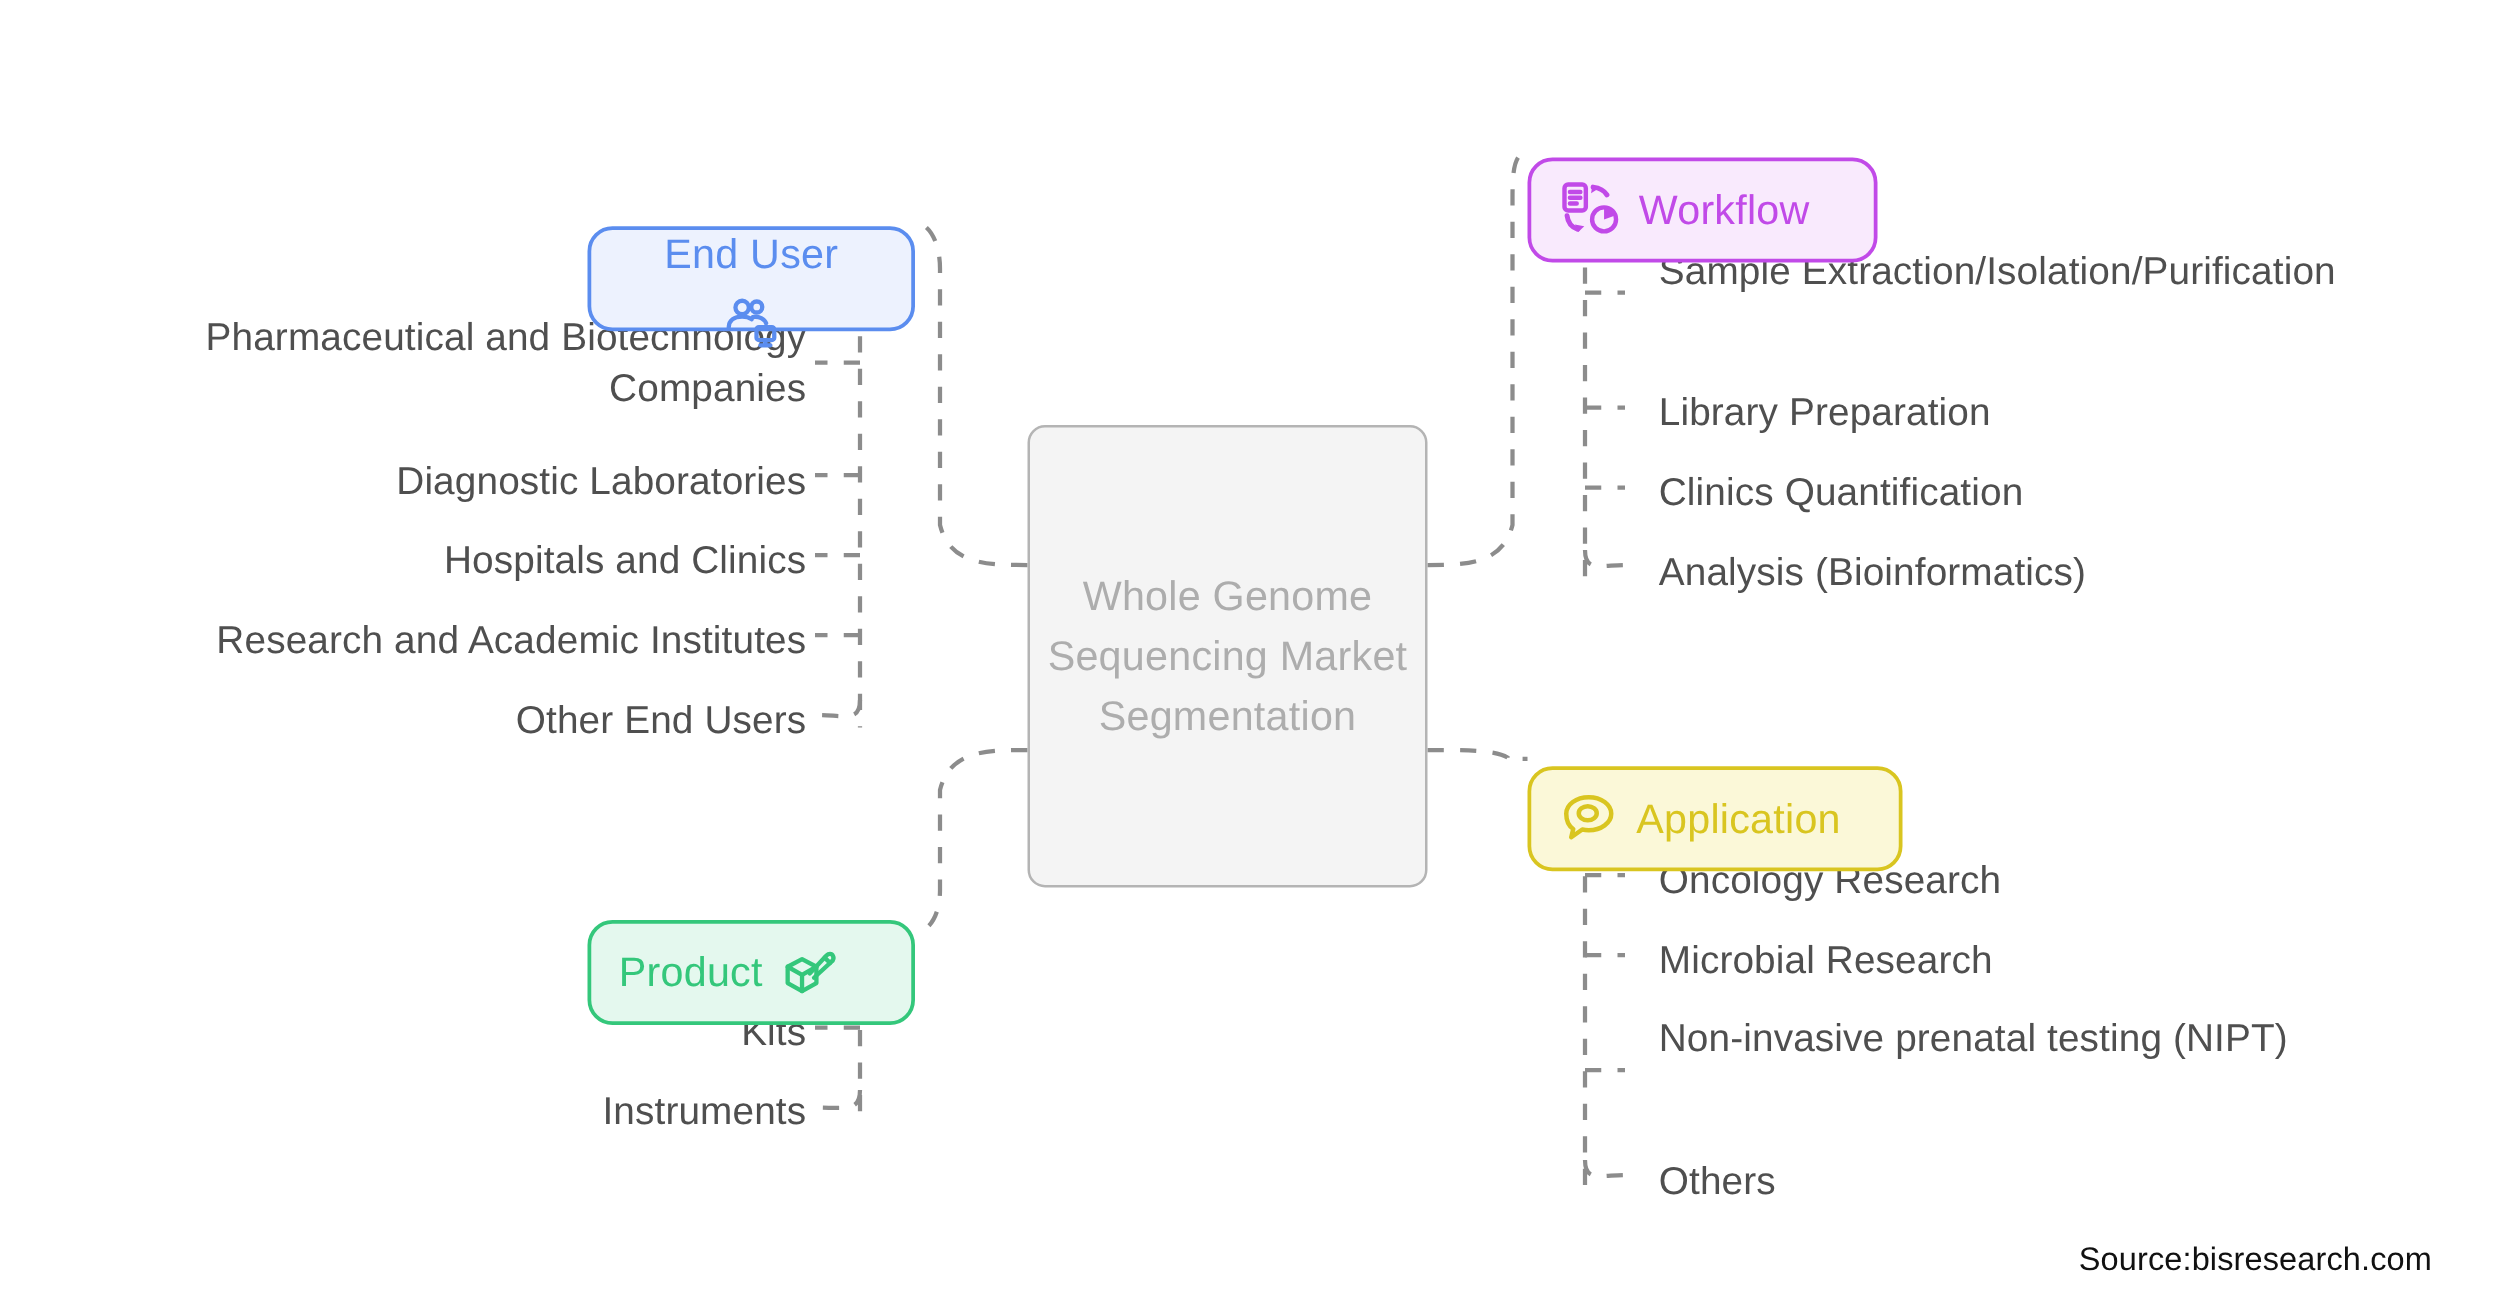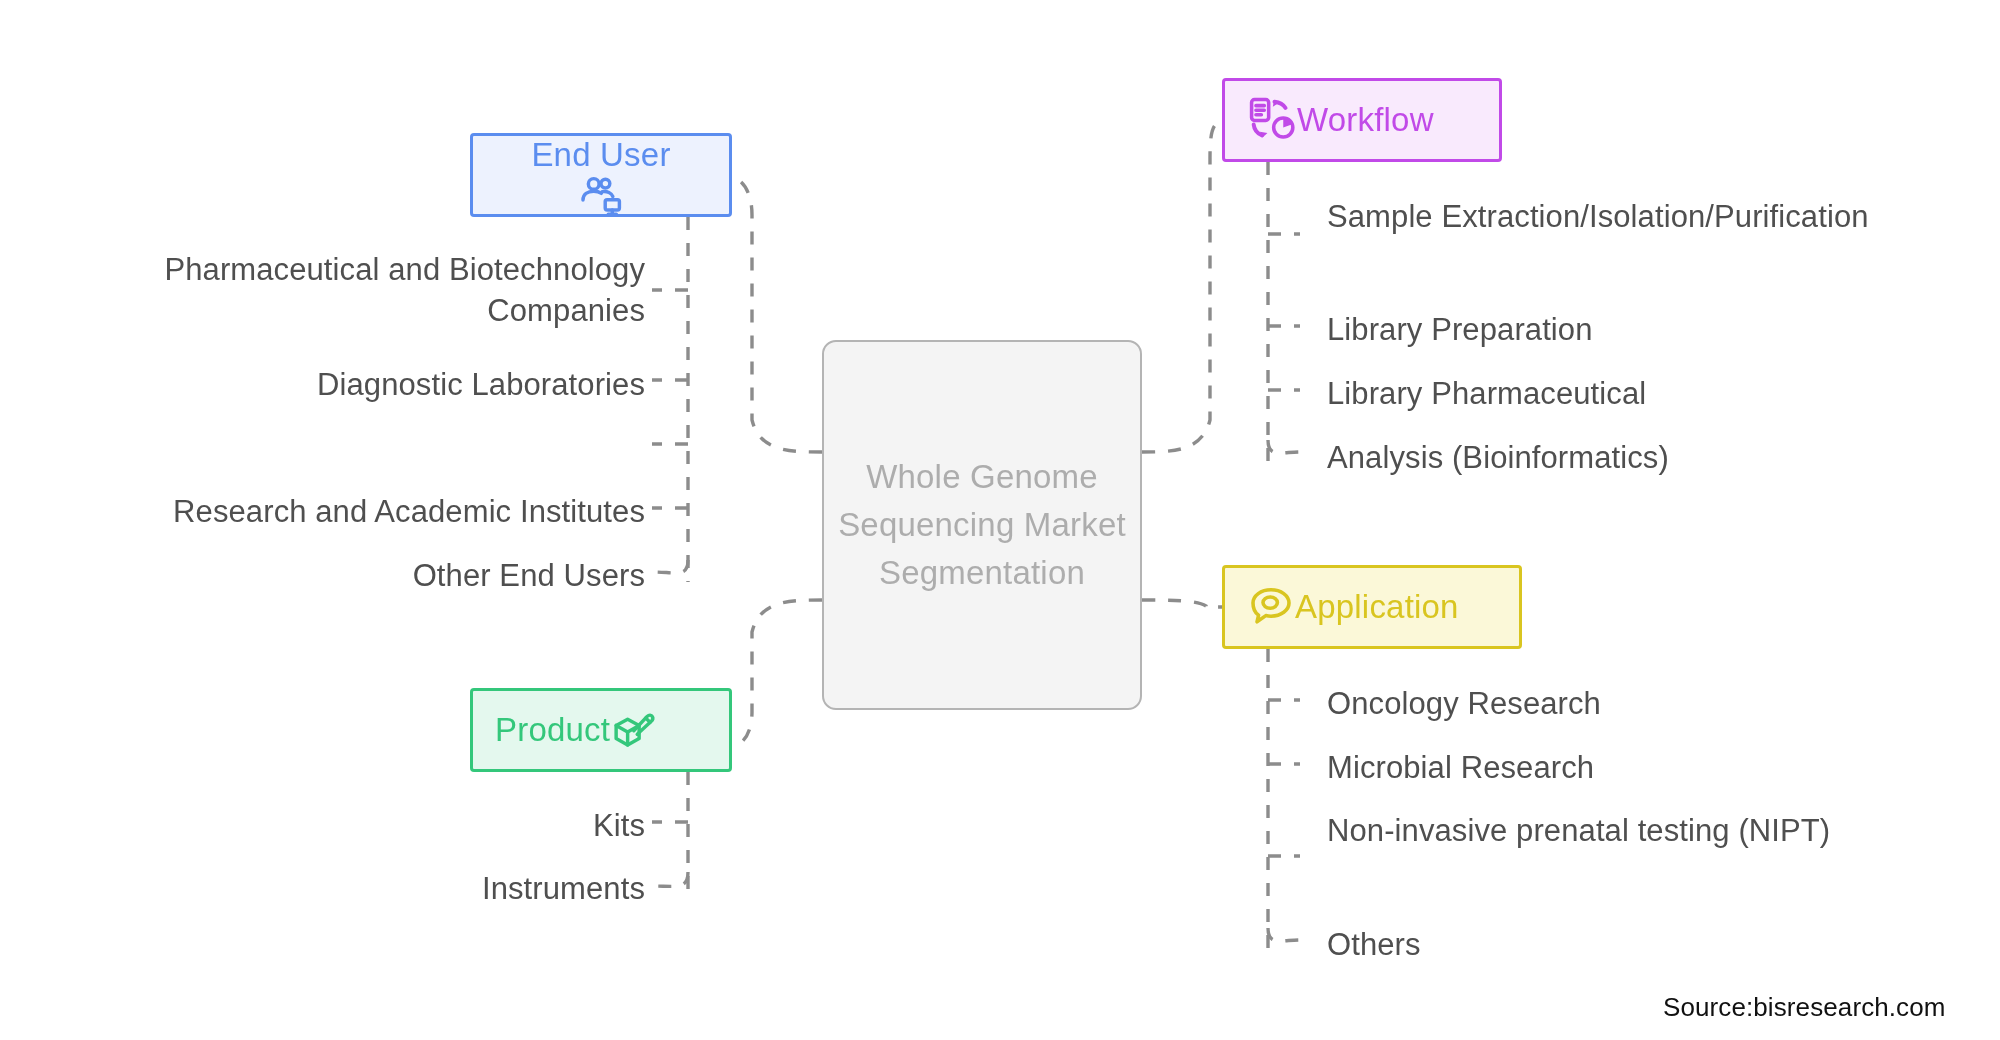--- a/index.html
+++ b/index.html
@@ -49,30 +49,32 @@
     font-size: 33px;
     line-height: 1.46;
     letter-spacing: .2px;
     z-index: 3;
   }
 
   
   .branch {
     position: absolute;
     box-sizing: border-box;
-    border-radius: 4px;
+    border-radius: 20px;
     border-width: 3px;
     border-style: solid;
     display: flex;
     align-items: center;
+    gap: 14px;
     padding: 0 22px;
     font-size: 33px;
     letter-spacing: .2px;
     white-space: nowrap;
     z-index: 3;
+    margin-top: 48px;
   }
   .branch .ico {
     display: inline-flex;
     align-items: center;
     justify-content: center;
     flex: 0 0 auto;
   }
 
   #node-enduser   { left: 470px;  top: 133px; width: 262px; height: 84px;
                     background:#edf2fe; border-color:#5b8def; color:#5b8def;flex-direction:column; }
@@ -191,20 +193,21 @@
         <path d="M2.6 13.6c0-3.1 2.5-4.6 5.6-4.6 1.6 0 3 .4 4 1.1"></path>
         <path d="M12.6 9.2c2.6-.5 5 .8 5.6 2.6"></path>
         <rect x="14.2" y="13.4" width="7.4" height="5.4" rx="1"></rect>
         <path d="M17.9 18.8v2.2M15.8 21h4.2"></path>
       </svg>
     </span>
   </div>
 
   <div class="leaf right-col eu-leaf" id="eu-0">Pharmaceutical and Biotechnology Companies</div>
   <div class="leaf right-col eu-leaf" id="eu-1">Diagnostic Laboratories</div>
+  <div class="leaf right-col eu-leaf" id="eu-2">Hospitals and Clinics</div>
   <div class="leaf right-col eu-leaf" id="eu-3">Research and Academic Institutes</div>
   <div class="leaf right-col eu-leaf" id="eu-4">Other End Users</div>
 
   <div class="branch" id="node-product">
     <span class="lbl">Product</span>
     <span class="ico">
       <svg width="46" height="46" viewBox="0 0 24 24" fill="none" stroke="#34c77b" stroke-width="1.8" stroke-linecap="round" stroke-linejoin="round">
         <path d="M3.2 9.6 L9.2 6.4 L15.2 9.6 L15.2 16.4 L9.2 19.8 L3.2 16.4 Z"></path>
         <path d="M3.2 9.6 L9.2 13 L15.2 9.6"></path>
         <path d="M9.2 13 L9.2 19.8"></path>
@@ -228,21 +231,21 @@
         <path d="M17.4 15.6 L17.4 11 A4.6 4.6 0 0 1 21.4 14.2 Z" fill="#c14ae8" stroke="none"></path>
         <path d="M3.2 14.2c.3 2.6 1.9 4.4 4 5.2" stroke-width="1.9"></path>
         <path d="M9.8 18.2 L7.5 20.4 L6.2 17.6 Z" fill="#c14ae8" stroke="none"></path>
       </svg>
     </span>
     <span class="lbl">Workflow</span>
   </div>
 
   <div class="leaf left-col wf-leaf" id="wf-0">Sample Extraction/Isolation/Purification</div>
   <div class="leaf left-col wf-leaf" id="wf-1">Library Preparation</div>
-  <div class="leaf left-col wf-leaf" id="wf-2">Library Pharmaceutical</div>
+  <div class="leaf left-col wf-leaf" id="wf-2">Clinics Quantification</div>
   <div class="leaf left-col wf-leaf" id="wf-3">Analysis (Bioinformatics)</div>
 
   <div class="branch" id="node-application">
     <span class="ico">
       <svg width="48" height="48" viewBox="0 0 24 24" fill="none" stroke="#d9c520" stroke-width="1.8" stroke-linecap="round" stroke-linejoin="round">
         <path d="M12 3.4c5 0 9 2.9 9 6.6 0 3.6-4 6.6-9 6.6-.9 0-1.8-.1-2.6-.3L5 19.4l.8-3.3C4 14.9 3 12.8 3 10 3 6.3 7 3.4 12 3.4Z"></path>
         <ellipse cx="11.6" cy="9.8" rx="3.6" ry="2.8"></ellipse>
       </svg>
     </span>
     <span class="lbl">Application</span>

